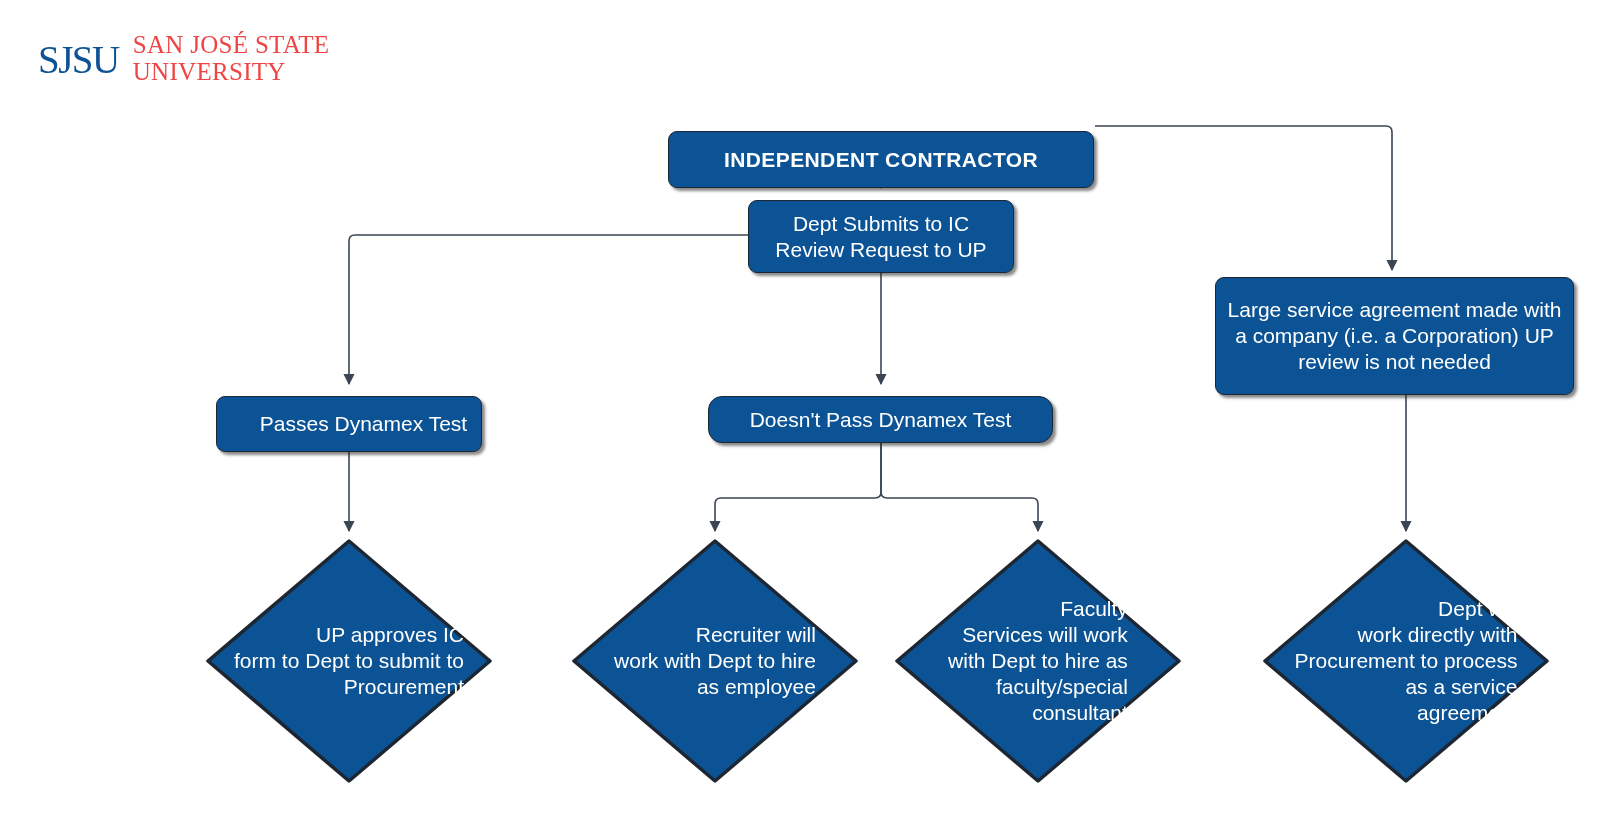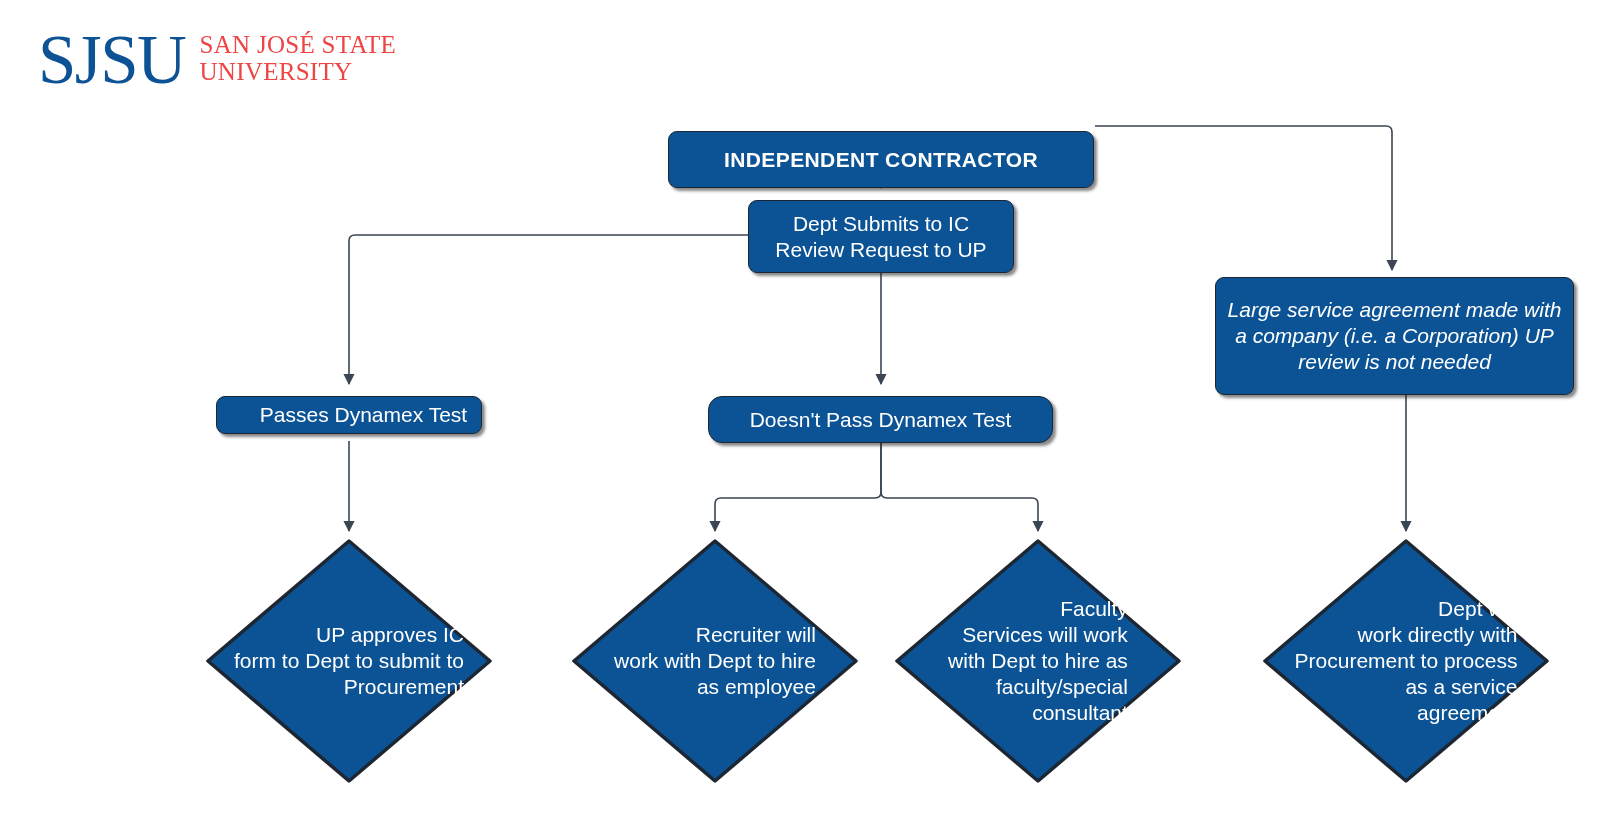--- a/index.html
+++ b/index.html
@@ -23,21 +23,21 @@
   #logo {
     position: absolute;
     left: 38px;
     top: 31px;
     display: flex;
     align-items: flex-start;
     user-select: none;
   }
   #logo-mark {
     font-family: "Liberation Serif", serif;
-    font-size: 69px;
+    font-size: 39px;
     line-height: 58px;
     letter-spacing: -1.5px;
     color: #0E5296;
     font-weight: 400;
   }
   #logo-words {
     margin-left: 14px;
     font-family: "Liberation Serif", serif;
     color: #ef4444;
     font-size: 25px;
@@ -148,27 +148,27 @@
 
   <div class="node box emph" style="left:668px; top:99px; width:426px; height:57px;">
     <span class="nl">INDEPENDENT CONTRACTOR</span>
   </div>
 
   <div class="node box" style="left:748px; top:200px; width:266px; height:73px;">
     <span class="nl">Dept Submits to IC
 Review Request to UP</span>
   </div>
 
-  <div class="node box" style="left:1215px; top:277px; width:359px; height:118px;font-style:italic;">
+  <div class="node box" style="left:1215px; top:277px; width:359px; height:118px;">
     <span class="nl">Large service agreement made with
 a company (i.e. a Corporation) UP
 review is not needed</span>
   </div>
 
-  <div class="node box" style="left:216px; top:396px; width:266px; height:38px;padding-left:39px;">
+  <div class="node box" style="left:216px; top:396px; width:266px; height:56px;padding-left:39px;">
     <span class="nl">Passes Dynamex Test</span>
   </div>
 
   <div class="node box" style="left:708px; top:396px; width:345px; height:47px;border-radius:14px;">
     <span class="nl">Doesn't Pass Dynamex Test</span>
   </div>
 
   <div class="diamond-wrap" style="left:204px; top:537px; width:290px; height:248px;">
     <svg width="290" height="248" viewBox="0 0 290 248">
       <polygon points="145,4 286,124 145,244 4,124" fill="#0B5394" stroke="#1d2733" stroke-width="3.5" stroke-linejoin="round"></polygon>

